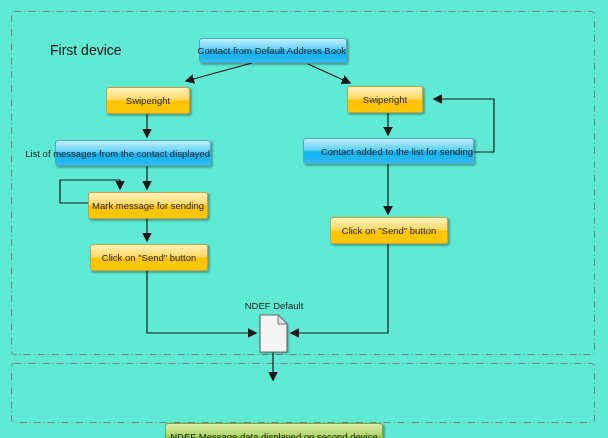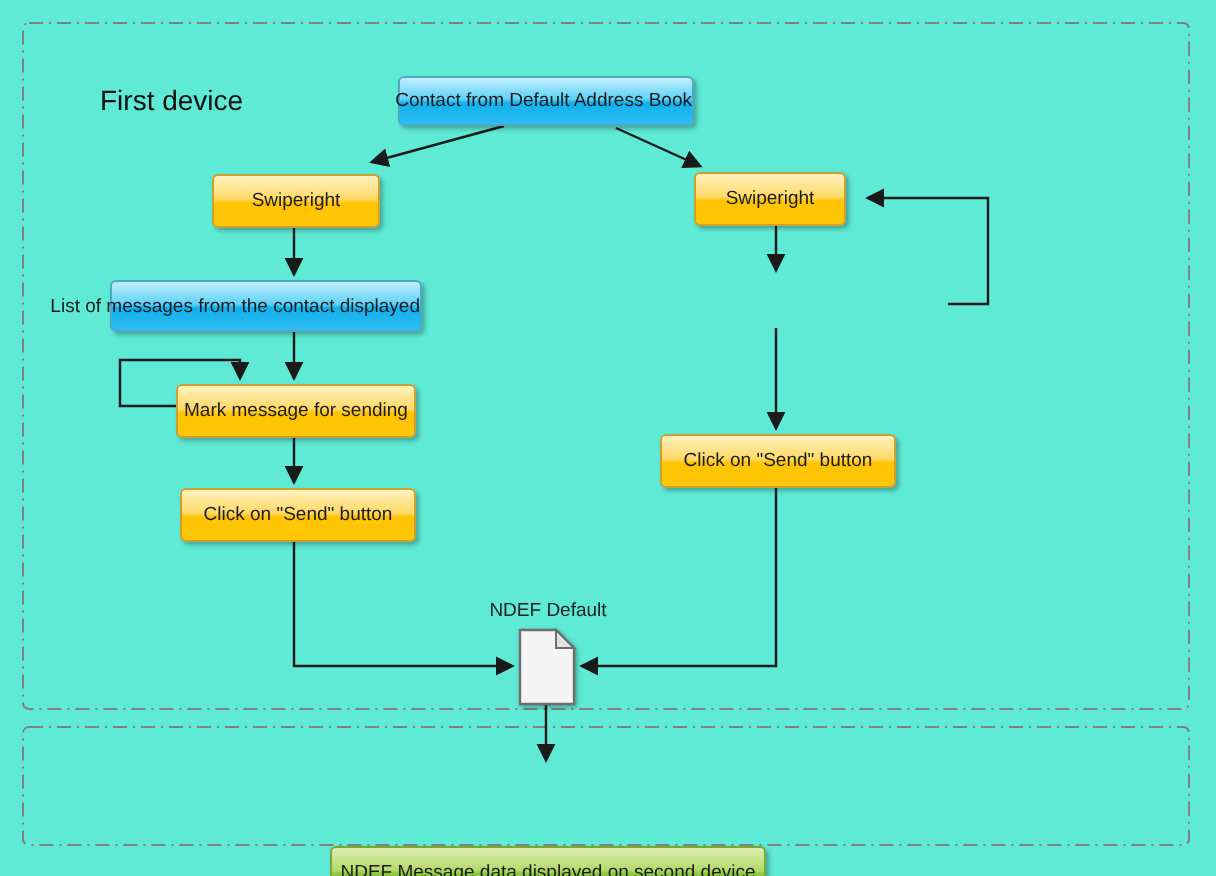--- a/index.html
+++ b/index.html
@@ -105,20 +105,23 @@
   </div>
 
   <div class="node yellow" style="left:347px; top:86px; width:76px; height:27px;">
     <span>Swiperight</span>
   </div>
 
   <div class="node blue" style="left:55px; top:140px; width:156px; height:26px;">
     <span>List of messages from the contact displayed</span>
   </div>
 
+  <div class="node blue" style="left:303px; top:138px; width:171px; height:26px;">
+    <span>Contact added to the list for sending</span>
+  </div>
 
   <div class="node yellow" style="left:88px; top:192px; width:120px; height:27px;">
     <span>Mark message for sending</span>
   </div>
 
   <div class="node yellow" style="left:90px; top:244px; width:118px; height:27px;">
     <span>Click on "Send" button</span>
   </div>
 
   <div class="node yellow" style="left:330px; top:217px; width:118px; height:27px;">

